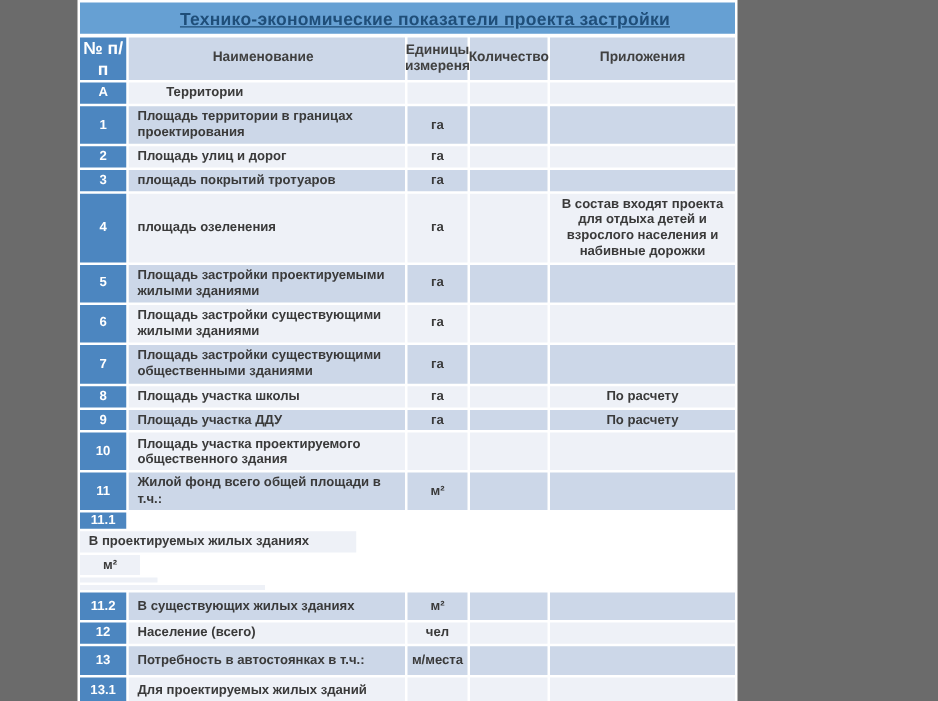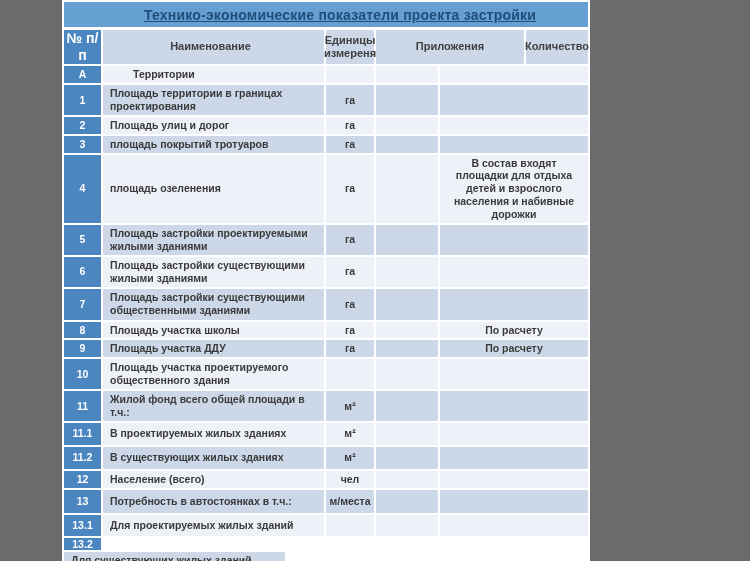--- a/index.html
+++ b/index.html
@@ -44,21 +44,21 @@
   .grid .row:nth-child(4){min-height:15px;}
   .grid .row:nth-child(5){min-height:15px;}
   .grid .row:nth-child(6){min-height:53px;}
   .grid .row:nth-child(7){min-height:30px;}
   .grid .row:nth-child(8){min-height:30px;}
   .grid .row:nth-child(9){min-height:31px;}
   .grid .row:nth-child(10){min-height:15px;}
   .grid .row:nth-child(11){min-height:15px;}
   .grid .row:nth-child(12){min-height:30px;}
   .grid .row:nth-child(13){min-height:23px;}
-  .grid .row:nth-child(14){min-height:22px;}
+  .grid .row:nth-child(14){min-height:22px;flex-direction:column;}
   .grid .row:nth-child(15){min-height:22px;}
   .grid .row:nth-child(16){min-height:14px;}
   .grid .row:nth-child(17){min-height:23px;}
   .grid .row:nth-child(18){min-height:21px;}
   .grid .row:nth-child(19){min-height:21px;flex-direction:column;}
   .grid .row:nth-child(20){min-height:21px;}
   .grid .row:nth-child(21){min-height:21px;}
 </style>
 </head>
 <body>
@@ -66,22 +66,22 @@
 <div class="slide">
   <div class="table-area">
     <div class="title-band">
       <span class="title-text">Технико-экономические показатели проекта застройки</span>
     </div>
     <div class="grid">
       <div class="row header">
         <div class="cell c-num">№ п/п</div>
         <div class="cell c-name">Наименование</div>
         <div class="cell c-unit">Единицы измереня</div>
+        <div class="cell c-qty">Количество</div>
         <div class="cell c-note">Приложения</div>
-        <div class="cell c-qty">Количество</div>
       </div>
     <div class="row light section">
     <div class="cell c-num">А</div>
     <div class="cell c-name">Территории</div>
     <div class="cell c-unit"></div>
     <div class="cell c-qty"></div>
     <div class="cell c-note"></div>
   </div>
         <div class="row dark">
     <div class="cell c-num">1</div>
@@ -102,21 +102,21 @@
     <div class="cell c-name">площадь покрытий тротуаров</div>
     <div class="cell c-unit">га</div>
     <div class="cell c-qty"></div>
     <div class="cell c-note"></div>
   </div>
         <div class="row light">
     <div class="cell c-num">4</div>
     <div class="cell c-name">площадь озеленения</div>
     <div class="cell c-unit">га</div>
     <div class="cell c-qty"></div>
-    <div class="cell c-note">В состав входят площадки для отдыха детей и взрослого населения и набивные дорожки</div>
+    <div class="cell c-note">В состав входят проекта для отдыха детей и взрослого населения и набивные дорожки</div>
   </div>
         <div class="row dark">
     <div class="cell c-num">5</div>
     <div class="cell c-name">Площадь застройки проектируемыми жилыми зданиями</div>
     <div class="cell c-unit">га</div>
     <div class="cell c-qty"></div>
     <div class="cell c-note"></div>
   </div>
         <div class="row light">
     <div class="cell c-num">6</div>

